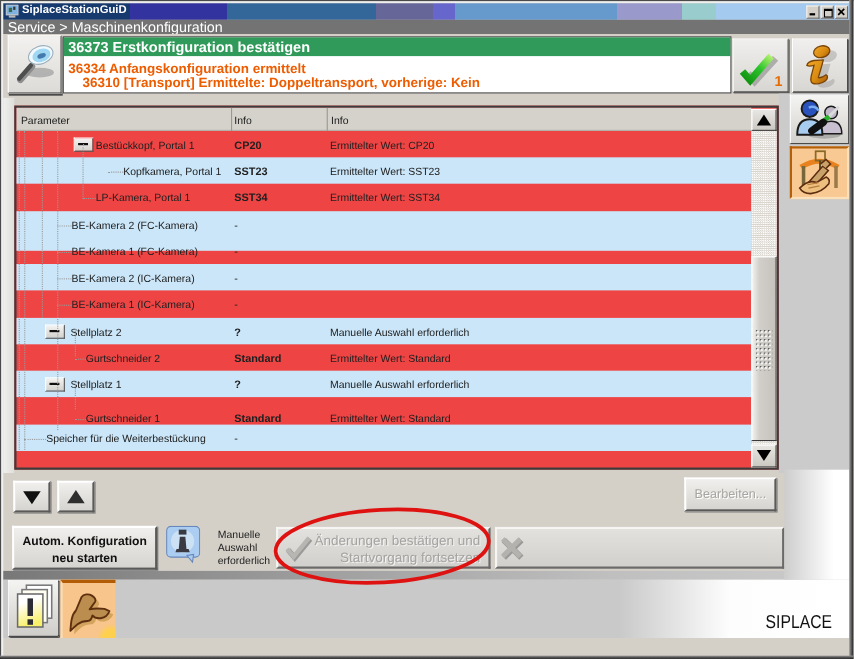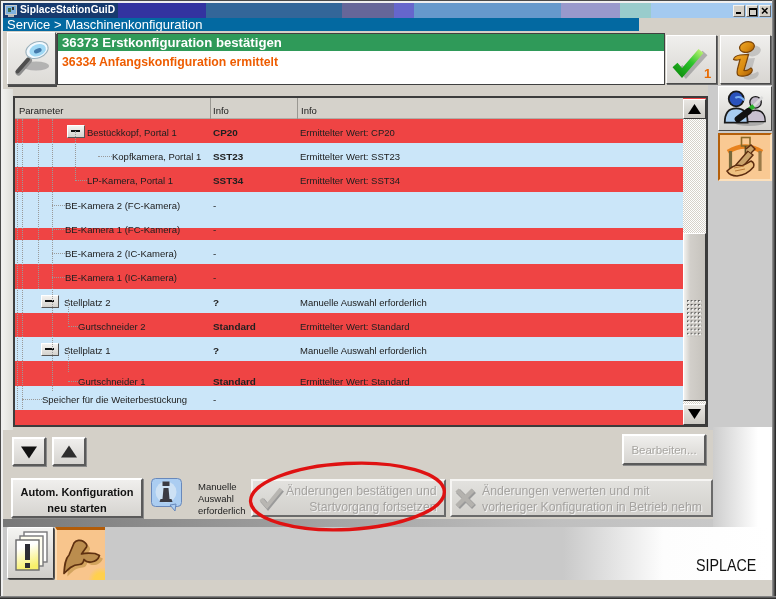--- a/index.html
+++ b/index.html
@@ -17,21 +17,21 @@
 #title{left:3px;top:3px;width:769px;height:15px;
  background:linear-gradient(90deg,
   #173a6e 0,#173a6e 115px,#3333a0 115px,#3333a0 203px,#336699 203px,#336699 339px,
   #666699 339px,#666699 391px,#6666cc 391px,#6666cc 411px,#6699cc 411px,#6699cc 558px,
   #9999cc 558px,#9999cc 617px,#99cccc 617px,#99cccc 648px,#a4caf0 648px);}
 #ticon{left:5px;top:4px;width:12px;height:13px;}
 #ttext{left:20px;top:4px;color:#fff;font-size:10.25px;font-weight:bold;letter-spacing:0px;}
 .wb{width:12px;height:12px;top:5px;background:#d4d0c8;border:1px solid;border-color:#f4f2ee #6a6a6a #6a6a6a #f4f2ee;box-sizing:border-box;}
 #wb1{left:733px;}#wb2{left:746px;}#wb3{left:759px;}
 
-#crumb{left:3px;top:18px;width:636px;height:13px;background:#0369a1;color:#fff;font-size:13px;line-height:13px;padding-left:4px;box-sizing:border-box;}
+#crumb{left:3px;top:18px;width:771px;height:13px;background:#737373;color:#fff;font-size:13px;line-height:13px;padding-left:4px;box-sizing:border-box;}
 
 #hdr{left:3px;top:31px;width:769px;height:58px;background:#d4d0c8;}
 #magbtn{left:7px;top:32px;width:49px;height:53px;background:linear-gradient(180deg,#f2f1ef,#dddbd7);border:1px solid;border-color:#fff #555 #555 #fff;box-shadow:1px 2px 0 #4a4a4a;box-sizing:border-box;}
 #msgbox{left:57px;top:33px;width:608px;height:52px;background:#fff;border:1px solid #404040;box-sizing:border-box;}
 #greenbar{left:0;top:0;width:606px;height:17px;background:#2f9a59;color:#fff;font-weight:bold;font-size:13.2px;line-height:17px;padding-left:4px;box-sizing:border-box;}
 .omsg{color:#ee5c00;font-weight:bold;font-size:12.25px;white-space:nowrap;}
 #om1{left:4px;top:21px;}
 #om2{left:17px;top:34px;}
 #chkbtn{left:666px;top:35px;width:51px;height:49px;}
 #infbtn{left:720px;top:35px;width:51px;height:49px;}
@@ -124,20 +124,21 @@
    <path d="M9.5 38.5 L20 26.5" stroke="#4e4e4e" stroke-width="4" stroke-linecap="round"></path>
    <g transform="rotate(-21 29 17)">
           <ellipse cx="29" cy="17" rx="11.5" ry="8" fill="#f2f9fe" stroke="#9ab0bc" stroke-width="1"></ellipse>
           <ellipse cx="29.5" cy="17.5" rx="8.5" ry="5.8" fill="#a0d8f4"></ellipse>
           <ellipse cx="29.5" cy="18" rx="4" ry="2.2" fill="#447aac"></ellipse>
         </g>
  </svg></div>
  <div class="abs" id="msgbox">
    <div class="abs" id="greenbar">36373 Erstkonfiguration bestätigen</div>
    <div class="abs omsg" id="om1">36334 Anfangskonfiguration ermittelt</div>
+   <div class="abs omsg" id="om2">36310 [Transport] Ermittelte: Doppeltransport, vorherige: Kein</div>
  </div>
  <div class="abs hbtn" id="chkbtn"><svg width="49" height="47" viewBox="0 0 49 47">
   <path d="M13 31 L19 38 L38 17" stroke="#969696" stroke-width="6.5" fill="none" opacity="0.7"></path>
   <defs>
           <linearGradient id="gc" x1="0" y1="1" x2="1" y2="0">
             <stop offset="0" stop-color="#0f8f0f"></stop>
             <stop offset="0.55" stop-color="#2cc42c"></stop>
             <stop offset="1" stop-color="#b4f06e"></stop>
           </linearGradient>
         </defs>
@@ -305,21 +306,20 @@
         <path d="M4 13 L10 20 L24 3" stroke="#9a9a9a" stroke-width="5" fill="none"></path>
         <path d="M3 12 L9 19 L23 2" stroke="#b8b6b2" stroke-width="4" fill="none"></path>
       </svg>
    <div class="dtxt" style="left:33px;text-align:right;">Änderungen bestätigen und<br>Startvorgang fortsetzen</div>
  </div>
  <div class="abs dis" id="disb2">
    <svg style="position:absolute;left:2px;top:7px" width="24" height="22" viewBox="0 0 24 22">
         <path d="M4 3 L20 19 M20 3 L4 19" stroke="#9a9a9a" stroke-width="5.5"></path>
         <path d="M3 2 L19 18 M19 2 L3 18" stroke="#b4b2ae" stroke-width="4.5"></path>
       </svg>
-   <div class="dtxt" style="left:30px;">Änderungen verwerten und mit<br>vorheriger Konfiguration in Betrieb nehm</div>
  </div>
  <svg class="abs" style="left:240px;top:456px;z-index:60" width="220" height="85" viewBox="0 0 220 85">
       <ellipse cx="107.5" cy="40.5" rx="97" ry="33" fill="none" stroke="#df1212" stroke-width="3.4" transform="rotate(-3 107 41)"></ellipse>
     </svg>
  <div class="abs" id="shadowband"></div>
  <div class="abs" id="botgray"></div>
  <div class="abs" id="brightw"></div>
  <div class="abs" id="tab1"><svg width="45" height="50" viewBox="0 0 45 50">
    <defs>
           <linearGradient id="pg" x1="0" y1="0" x2="0.25" y2="1">

